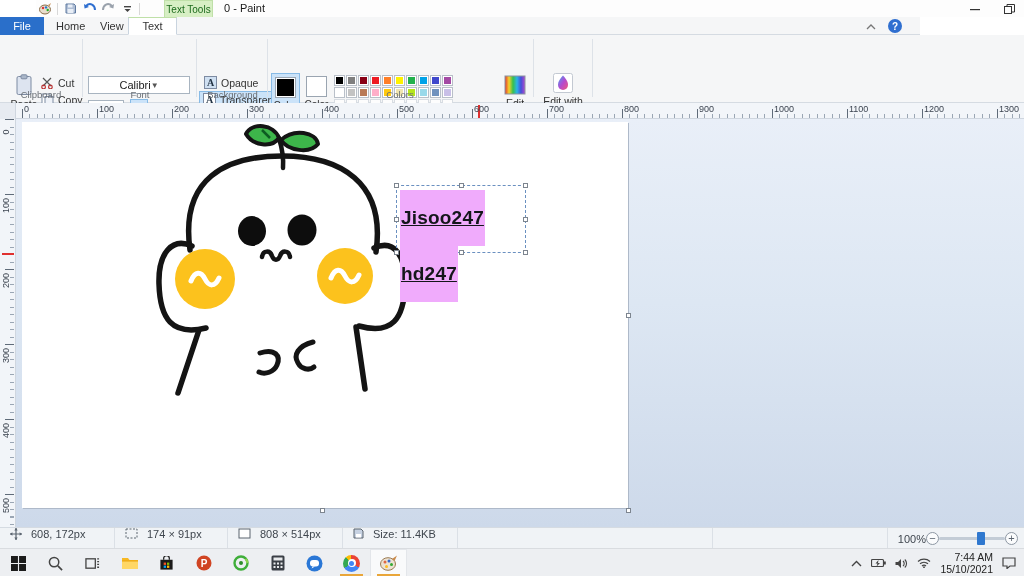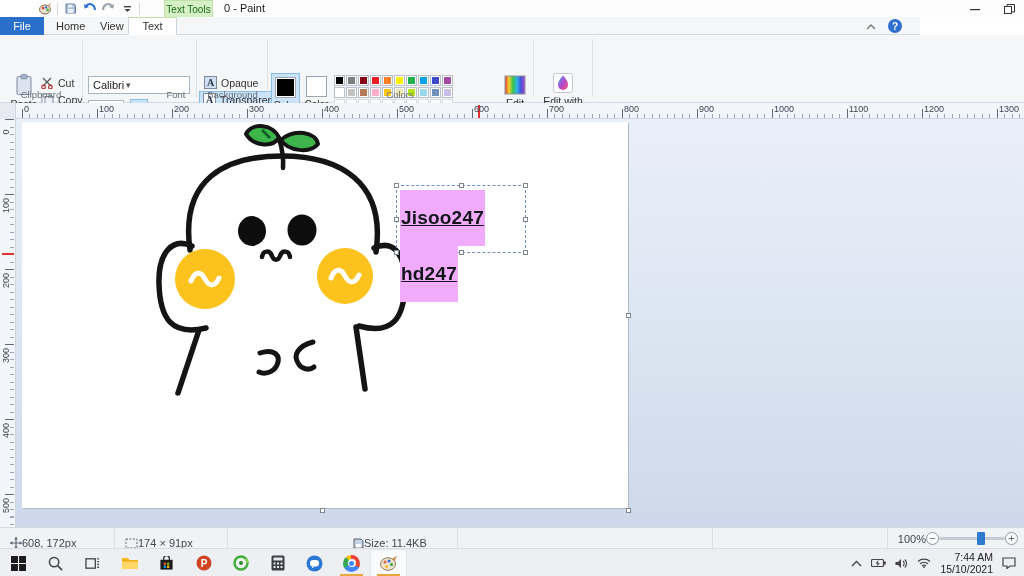--- a/index.html
+++ b/index.html
@@ -28,21 +28,21 @@
   .ribbon-collapse { position:absolute; right:40px; top:3px; width:14px; height:12px; }
   .help-btn { position:absolute; right:18px; top:2px; width:14px; height:14px; border-radius:50%; background:#2f6fd0; color:#fff; font-size:10px; font-weight:bold; display:flex; align-items:center; justify-content:center; }
 
   
   .ribbon { position:absolute; left:0; top:35px; width:1024px; height:68px; background:#f5f6f7; border-bottom:1px solid #d5dbe2; }
   .rsep { position:absolute; top:4px; height:58px; width:1px; background:#dde2e8; }
   .grouplabel { position:absolute; bottom:2px; font-size:9.5px; color:#6a6f75; text-align:center; }
   .bigbtn { position:absolute; display:flex; flex-direction:column; align-items:center; gap:2px; font-size:10.5px; color:#333; }
   .smallbtn { position:absolute; display:flex; align-items:center; gap:4px; font-size:10.5px; color:#333; padding:1px 3px; }
   .selbtn { background:#cbe3f9; border:1px solid #88bbe6; }
-  .combo { position:absolute; background:#fff; border:1px solid #a8b4c0; display:flex; align-items:center; justify-content:flex-start; padding:0 4px; font-size:11px; }
+  .combo { position:absolute; background:#fff; border:1px solid #a8b4c0; display:flex; align-items:center; justify-content:center; padding:0 4px; font-size:11px; }
   .combo .arrow { font-size:8px; color:#555; }
   .fmtbtn { position:absolute; width:18px; height:19px; display:flex; align-items:center; justify-content:center; font-family:"Liberation Serif", serif; font-size:13px; color:#2b3a4a; }
   .swatchbtn { position:absolute; width:29px; height:50px; display:flex; flex-direction:column; align-items:center; padding-top:3px; gap:2px; font-size:10px; color:#333; text-align:center; line-height:11px; }
   .swatch { width:21px; height:21px; border:1px solid #9aa5b1; box-shadow:inset 0 0 0 1px #fff; }
   .palette { position:absolute; left:334px; top:40px; width:120px; }
   .palette .prow { display:flex; gap:1px; margin-bottom:1px; }
   .pcell { width:11px; height:11px; border:1px solid #b9c0c9; box-shadow:inset 0 0 0 1px #fff; }
   .pcell.empty { background:#fdfdfd; border:1px solid #d7dce2; box-shadow:none; }
   .editcolors { left:498px; top:39px; width:34px; }
   .paint3d { left:537px; top:37px; width:52px; }
@@ -69,21 +69,21 @@
   .cv-handle { position:absolute; width:5px; height:5px; background:#fff; border:1px solid #7d858f; }
 
   
   .textbox { position:absolute; left:374px; top:63px; width:130px; height:68px; border:1px dashed #6a90c0; }
   .tb-handle { position:absolute; width:5px; height:5px; background:#fff; border:1px solid #7d858f; }
   .tb-text { position:absolute; left:3px; top:4px; font-weight:bold; font-size:19px; line-height:24px; color:#14161a; letter-spacing:0.2px; }
   .tb-text .hl { background:#f0abfc; padding:16px 1px; display:inline-block;text-decoration:underline; }
 
   
   .statusbar { position:absolute; left:0; top:527px; width:1024px; height:21px; background:#f0f3f6; border-top:1px solid #d5dbe2; font-size:11px; color:#3f464e; }
-  .sb-item { position:absolute; top:0; height:21px; display:flex; align-items:flex-end; gap:0; padding-left:10px; border-right:1px solid #dbe0e6; }
+  .sb-item { position:absolute; top:0; height:21px; display:flex; align-items:flex-start; gap:9px; padding-left:10px; border-right:1px solid #dbe0e6; }
   .sb-zoom { position:absolute; right:6px; top:0; height:21px; display:flex; align-items:center; gap:0; border-left:1px solid #dbe0e6; padding-left:10px; }
   .zoombtn { width:13px; height:13px; border-radius:50%; border:1px solid #8d97a3; color:#5a646f; font-size:11px; line-height:10px; text-align:center; background:#fbfcfd; }
   .ztrack { position:relative; width:66px; height:3px; background:#c3ccd6; border-radius:2px; }
   .zthumb { position:absolute; left:38px; top:-5px; width:8px; height:13px; background:#2f78cf; border-radius:1px; }
 
   
   .taskbar { position:absolute; left:0; top:548px; width:1024px; height:28px; background:#edeff2; border-top:1px solid #d9dce0; }
   .tb-icons { position:absolute; left:0; top:0; display:flex; height:28px; }
   .tb-item { position:relative; width:37px; height:28px; display:flex; align-items:center; justify-content:center; }
   .tb-item.active { background:#f9fafb; box-shadow:inset 0 0 0 1px #e3e6ea; }
@@ -202,21 +202,21 @@
         <span class="arrow">▼</span>
     </div>
     <div class="combo" style="left:88px; top:65px; width:36px; height:18px;">
       <span>20</span>
         <span class="arrow">▼</span>
     </div>
     <div class="fmtbtn selbtn" style="left:130px; top:64px; font-weight:bold;">B</div>
     <div class="fmtbtn" style="left:150px; top:64px; font-style:italic;">I</div>
     <div class="fmtbtn" style="left:168px; top:64px; text-decoration:underline;">U</div>
     <div class="fmtbtn" style="left:186px; top:64px; text-decoration:line-through; font-size:11px; width:22px;">abc</div>
-    <div class="grouplabel" style="left:84px; width:112px;margin-left:36px;">Font</div>
+    <div class="grouplabel" style="left:84px; width:112px;">Font</div>
     <div class="rsep" style="left:196px;"></div>
 
     <div class="smallbtn" style="left:201px; top:40px;">
       <svg width="13" height="13" viewBox="0 0 13 13">
           <rect x="0.5" y="0.5" width="12" height="12" fill="#cfe0f2" stroke="#7d8ba2"></rect>
           <text x="6.5" y="10" font-size="10" text-anchor="middle" fill="#234" font-family="Liberation Serif, serif" font-weight="bold">A</text>
         </svg>
       <span>Opaque</span>
     </div>
     <div class="smallbtn selbtn" style="left:199px; top:56px;">
@@ -411,20 +411,26 @@
           <path d="M6 0 L4.3 2.4 L7.7 2.4 Z M6 12 L4.3 9.6 L7.7 9.6 Z M0 6 L2.4 4.3 L2.4 7.7 Z M12 6 L9.6 4.3 L9.6 7.7 Z" fill="#5a646f"></path>
         </svg>
       <span>608, 172px</span>
     </div>
     <div class="sb-item" style="left:115px; width:113px;">
       <svg width="13" height="11" viewBox="0 0 13 11">
           <rect x="1" y="1" width="11" height="9" fill="none" stroke="#5a646f" stroke-dasharray="2 1.5"></rect>
         </svg>
       <span>174 × 91px</span>
     </div>
+    <div class="sb-item" style="left:228px; width:115px;">
+      <svg width="13" height="11" viewBox="0 0 13 11">
+          <rect x="1" y="1" width="11" height="9" fill="#fff" stroke="#5a646f"></rect>
+        </svg>
+      <span>808 × 514px</span>
+    </div>
     <div class="sb-item" style="left:343px; width:115px;">
       <svg width="11" height="11" viewBox="0 0 11 11">
           <path d="M1 1 h7 l2 2 V10 H1 Z" fill="#c7d2e2" stroke="#5a646f"></path>
           <rect x="3" y="6" width="5" height="3.5" fill="#fff"></rect>
         </svg>
       <span>Size: 11.4KB</span>
     </div>
     <div class="sb-item" style="left:458px; width:255px; border-right:1px solid #dbe0e6;"></div>
     <div class="sb-zoom">
       <span>100%</span>

